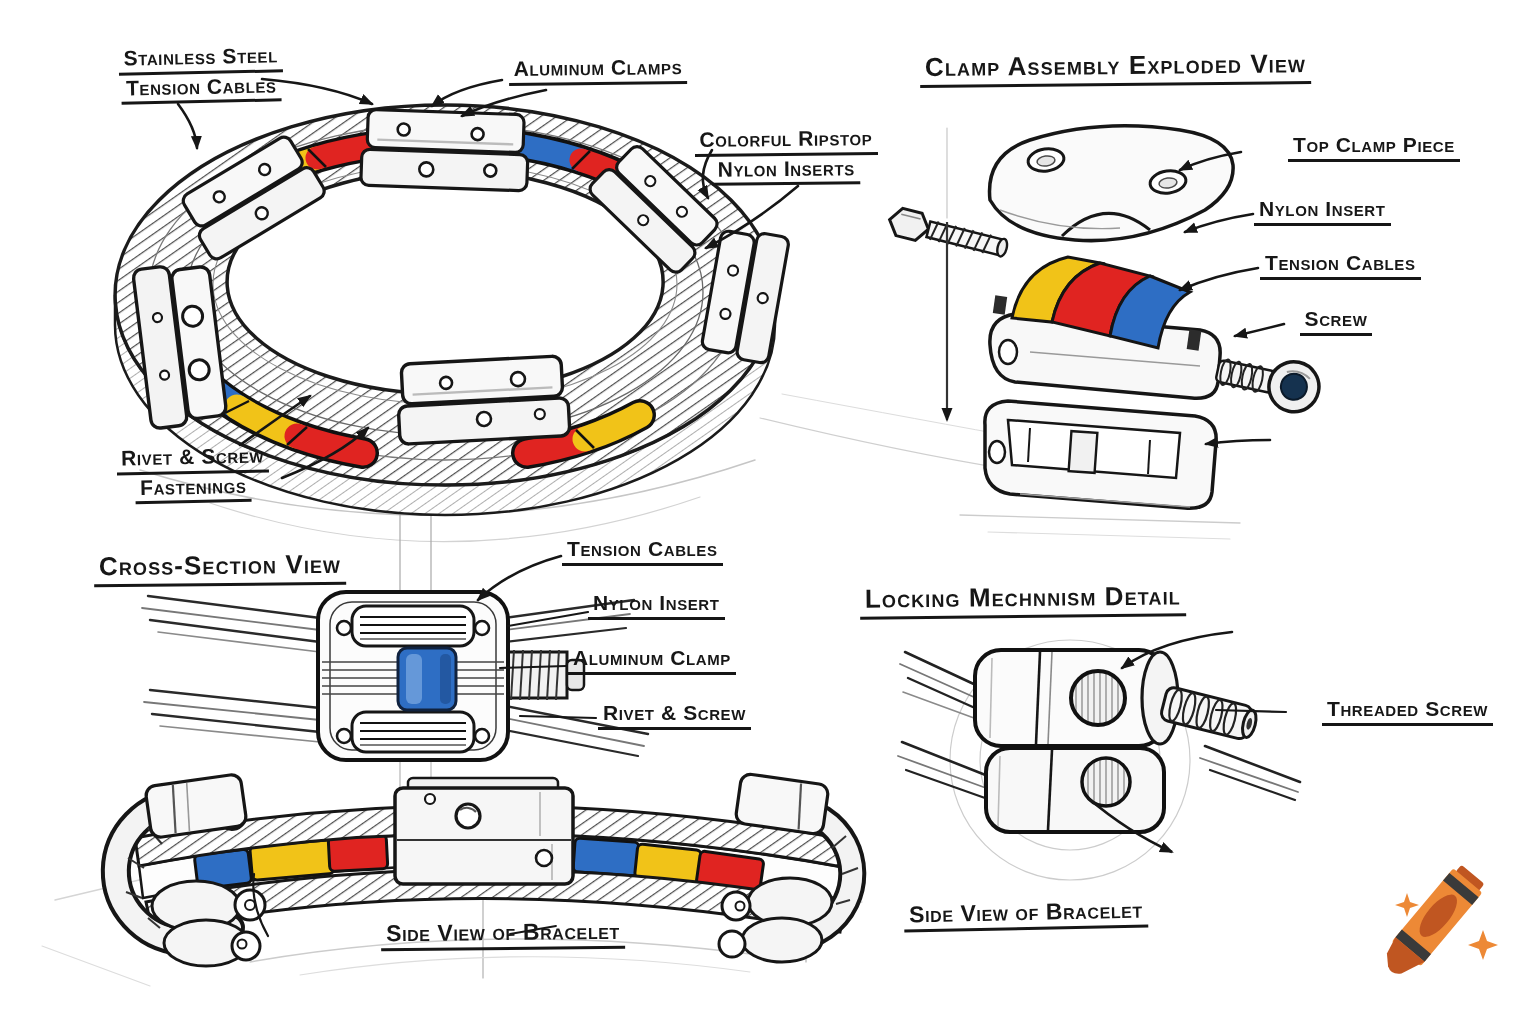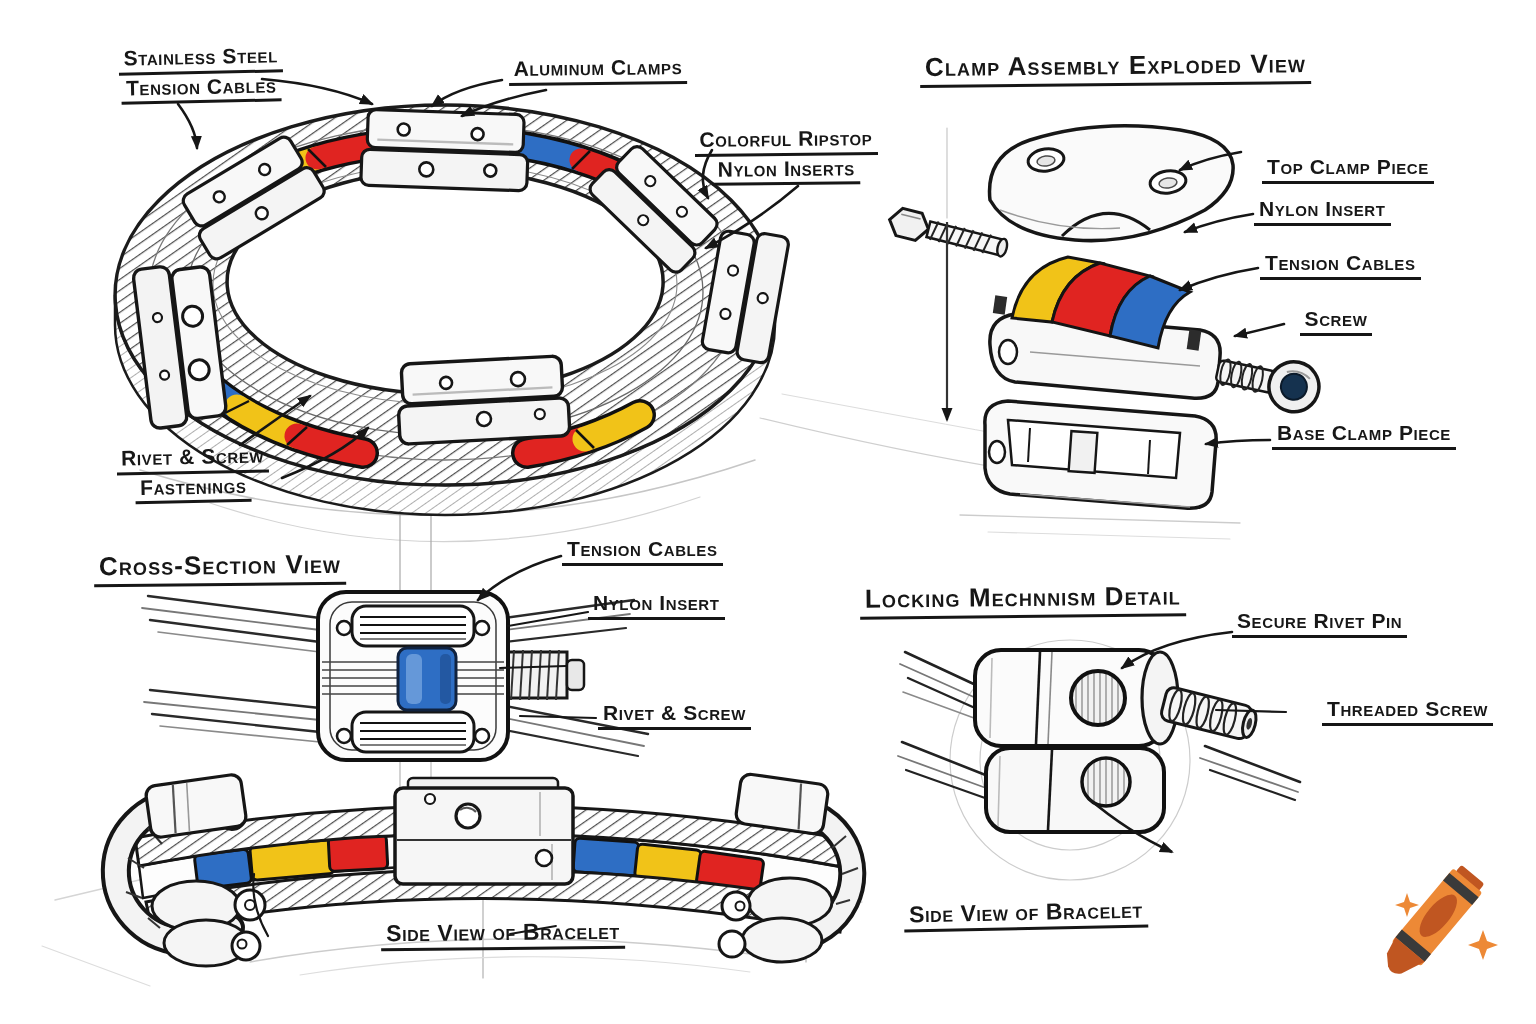--- a/index.html
+++ b/index.html
@@ -436,64 +436,61 @@
 
 <div class="lbl rot-1" style="left:98px;top:444px;width:190px;">
   <span>Rivet &amp; Screw</span><br>
   <span>Fastenings</span>
 </div>
 
 <div class="lbl title t-l rot-2" style="left:920px;top:50px;width:400px;">
   <span>Clamp Assembly Exploded View</span>
 </div>
 
-<div class="lbl t-l" style="left:1262px;top:132px;width:200px;margin-top:22px;">
+<div class="lbl t-l" style="left:1288px;top:132px;width:200px;">
   <span>Top Clamp Piece</span>
 </div>
 
 <div class="lbl t-l" style="left:1254px;top:196px;width:170px;">
   <span>Nylon Insert</span>
 </div>
 
 <div class="lbl t-l" style="left:1260px;top:250px;width:185px;">
   <span>Tension Cables</span>
 </div>
 
 <div class="lbl t-l" style="left:1286px;top:306px;width:100px;text-align:center;">
   <span>Screw</span>
 </div>
 
-<div class="lbl t-l" style="left:1272px;top:420px;width:220px;">
-  <span>Base Clamp Piece</span>
-</div>
 
 <div class="lbl title t-l rot-2" style="left:94px;top:550px;width:260px;">
   <span>Cross-Section View</span>
 </div>
 
 <div class="lbl t-l" style="left:562px;top:536px;width:190px;">
   <span>Tension Cables</span>
 </div>
 
 <div class="lbl t-l" style="left:588px;top:590px;width:165px;">
   <span>Nylon Insert</span>
 </div>
 
+<div class="lbl t-l" style="left:568px;top:645px;width:220px;">
+  <span>Aluminum Clamp</span>
+</div>
 
 <div class="lbl t-l" style="left:598px;top:700px;width:180px;">
   <span>Rivet &amp; Screw</span>
 </div>
 
 <div class="lbl title t-l rot-2" style="left:860px;top:582px;width:330px;">
   <span>Locking Mechnnism Detail</span>
 </div>
 
-<div class="lbl t-l" style="left:1232px;top:608px;width:220px;">
-  <span>Secure Rivet Pin</span>
-</div>
 
 <div class="lbl t-l" style="left:1286px;top:696px;width:210px;margin-left:36px;">
   <span>Threaded Screw</span>
 </div>
 
 <div class="lbl rot-2" style="left:368px;top:918px;width:270px;font-size:23px;">
   <span>Side View of Bracelet</span>
 </div>
 
 <div class="lbl rot-1" style="left:896px;top:898px;width:260px;font-size:23px;">

